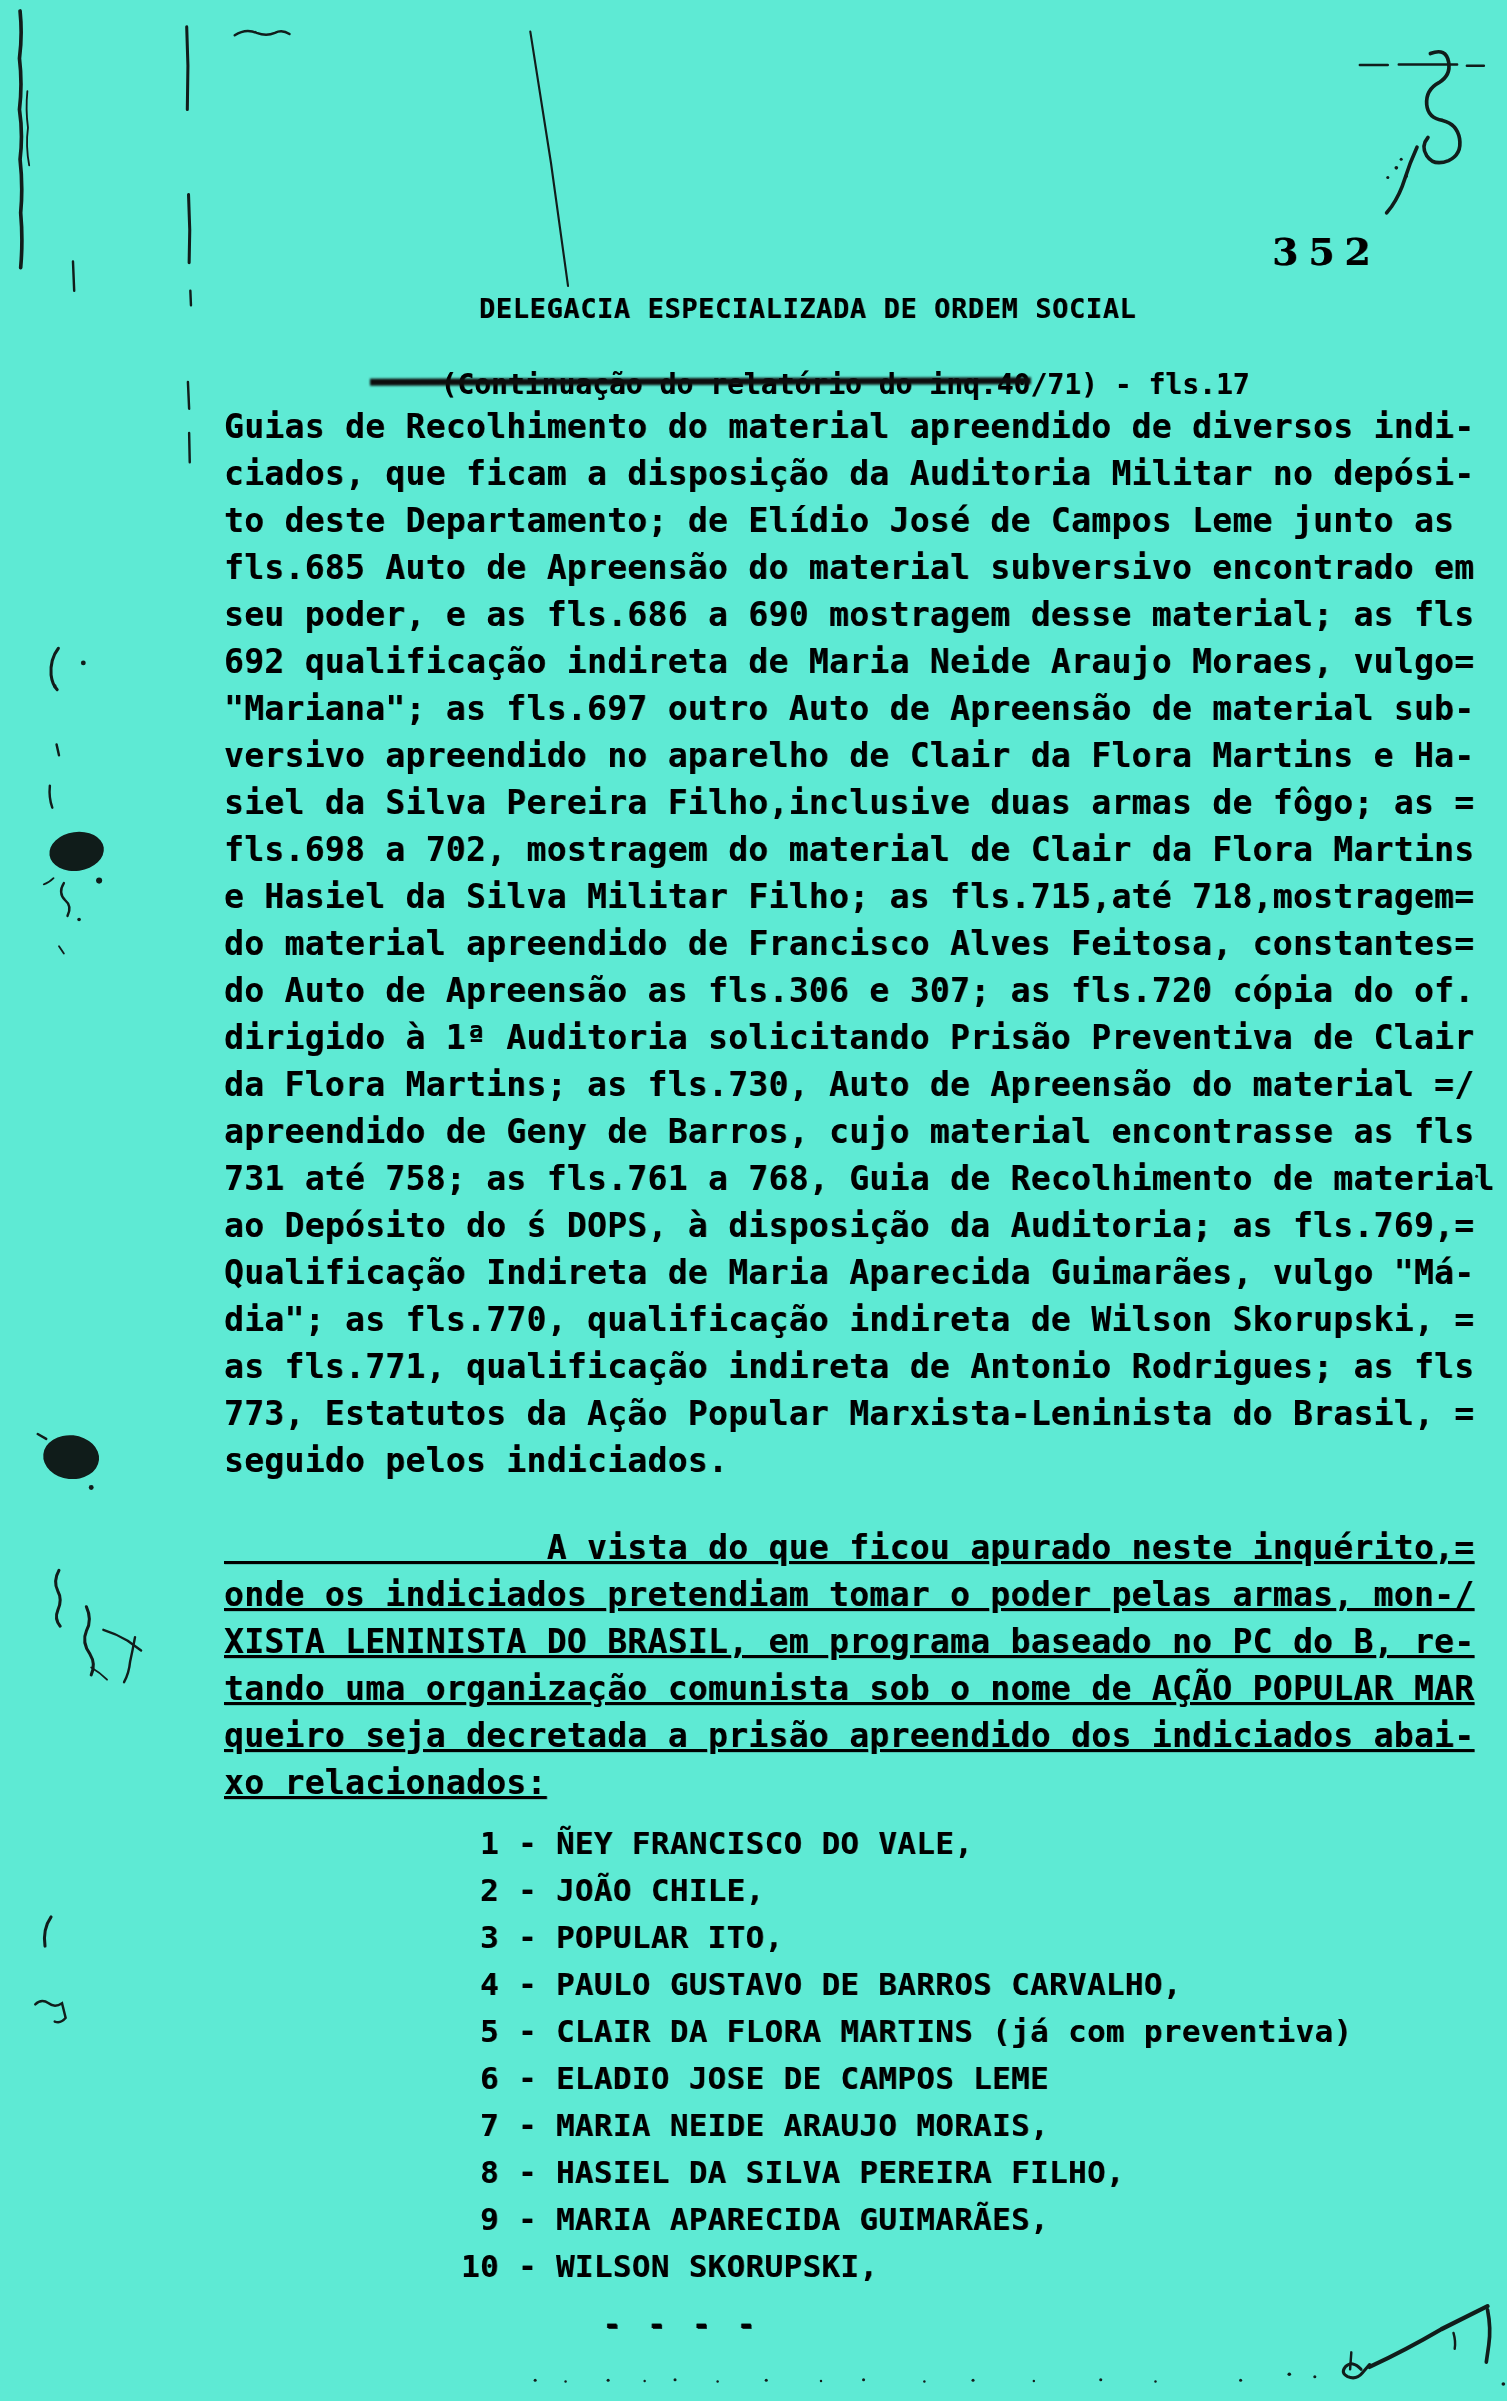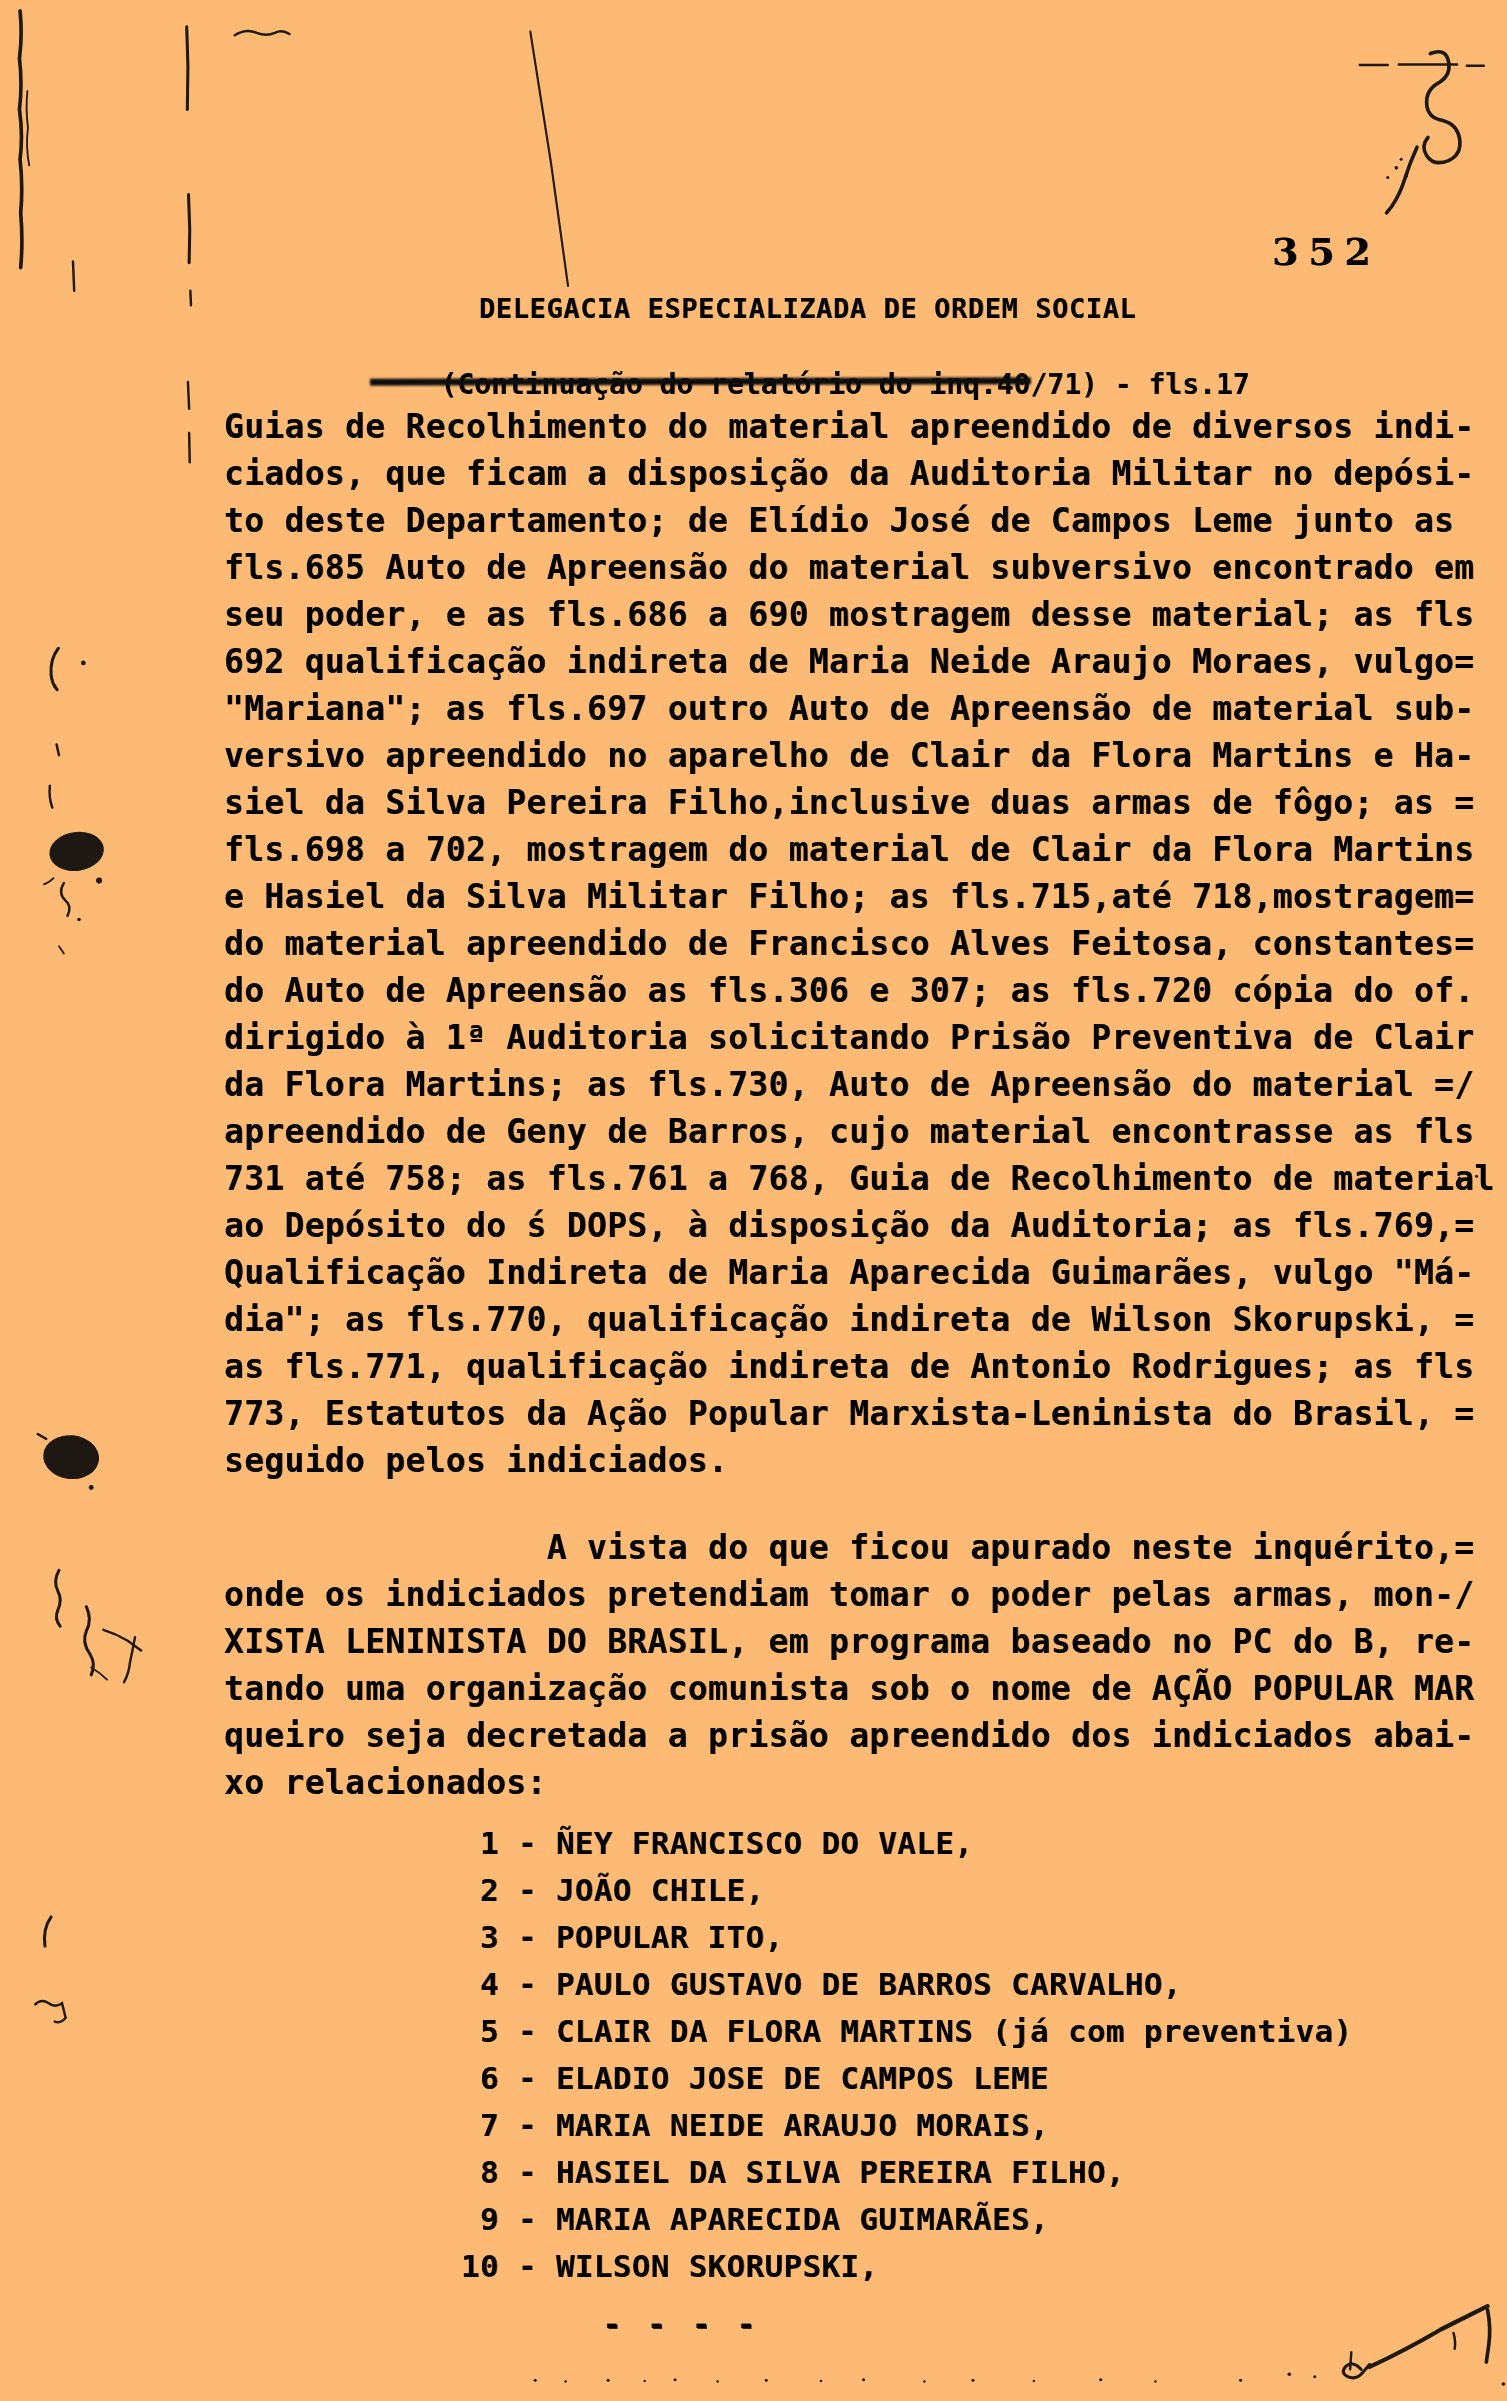--- a/index.html
+++ b/index.html
@@ -1,19 +1,19 @@
 <!DOCTYPE html>
 <html style="font-size:9.7px"><head>
 <meta charset="utf-8">
 <style>
   html,body{margin:0;padding:0;background:#ffffff;}
   .page{
     position:relative;
     width:1507px;height:2401px;
-    background:#fdba74;
+    background:#5eead4;
     overflow:hidden;
     font-family:"DejaVu Sans Mono", monospace;
   }
   .tw{
     font-family:"DejaVu Sans Mono", monospace;
     font-weight:700;
     color:#0a0a0a;
     filter:blur(0.3px) contrast(2.3);
     text-shadow:0.6px 0.3px 0 rgba(0,0,0,0.5);
   }
@@ -25,21 +25,21 @@
     font-weight:700;font-size:38px;letter-spacing:9.7px;color:#0c0c0c;
     filter:blur(0.5px) contrast(2.2);
   }
   #header-line1{left:479px;top:293px;font-size:27px;letter-spacing:0.6px;white-space:pre;text-align:center;}
   #header-line2{left:373px;top:335px;font-size:28px;white-space:pre;}
   #header-underline{
     left:370px;top:378px;width:661px;height:7.3px;
     background:#0d0d0d;filter:blur(1px);transform:rotate(-0.12deg);
   }
   #para1{left:224px;top:403px;}
-  #para2{left:224px;top:1524px;}
+  #para2{left:224px;top:1524px;text-decoration:underline;}
   #prisoner-list{left:461px;top:1820px;}
   .list-row{display:flex;line-height:47px;font-size:31px;letter-spacing:0.3px;white-space:pre;}
   .list-num{display:inline-block;width:38px;text-align:right;}
   #footer-dashes{
     left:603px;top:2307px;font-size:30px;letter-spacing:4.3px;
     text-shadow:0.9px 0.6px 0 rgba(0,0,0,0.8), -0.6px 0.3px 0 rgba(0,0,0,0.6);
   }
   #artifacts{position:absolute;left:0;top:0;pointer-events:none;filter:blur(0.2px);}
 </style>
 </head>

